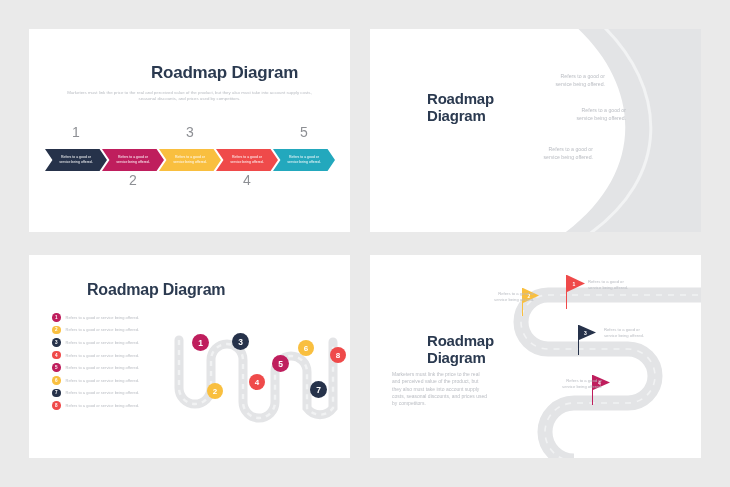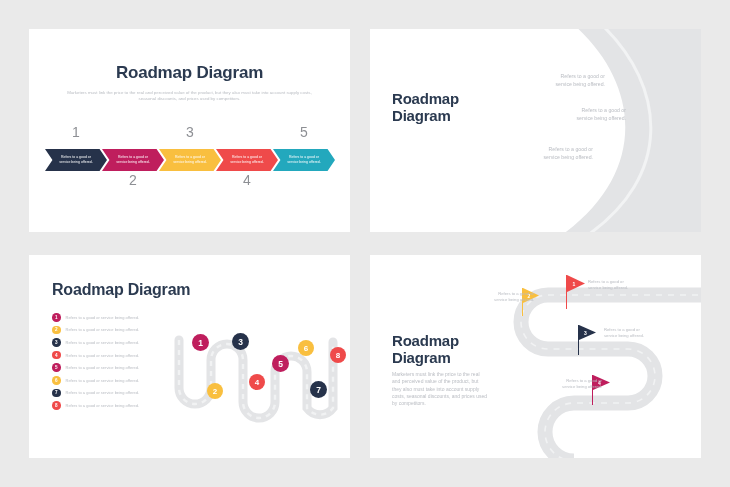--- a/index.html
+++ b/index.html
@@ -19,20 +19,21 @@
   #slide1{left:29px;top:29px;width:321px;height:203px;}
   #slide2{left:370px;top:29px;width:331px;height:203px;}
   #slide3{left:29px;top:255px;width:321px;height:203px;}
   #slide4{left:370px;top:255px;width:331px;height:203px;}
 
   .title{
     color:#2b3a50;
     font-weight:bold;
     letter-spacing:-0.2px;
     line-height:1.12;
+    margin-left:35px;
   }
   .subtitle{
     color:#b9bcc2;
     line-height:1.45;
   }
 
   
   #slide1 .title{
     position:absolute;left:0;top:34px;width:321px;
     text-align:center;font-size:17px;

